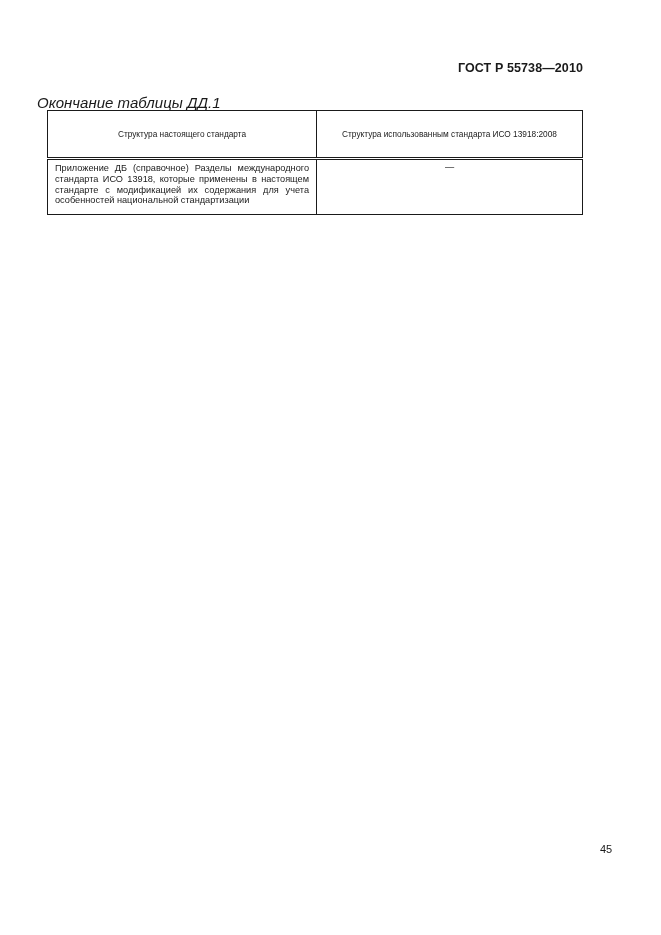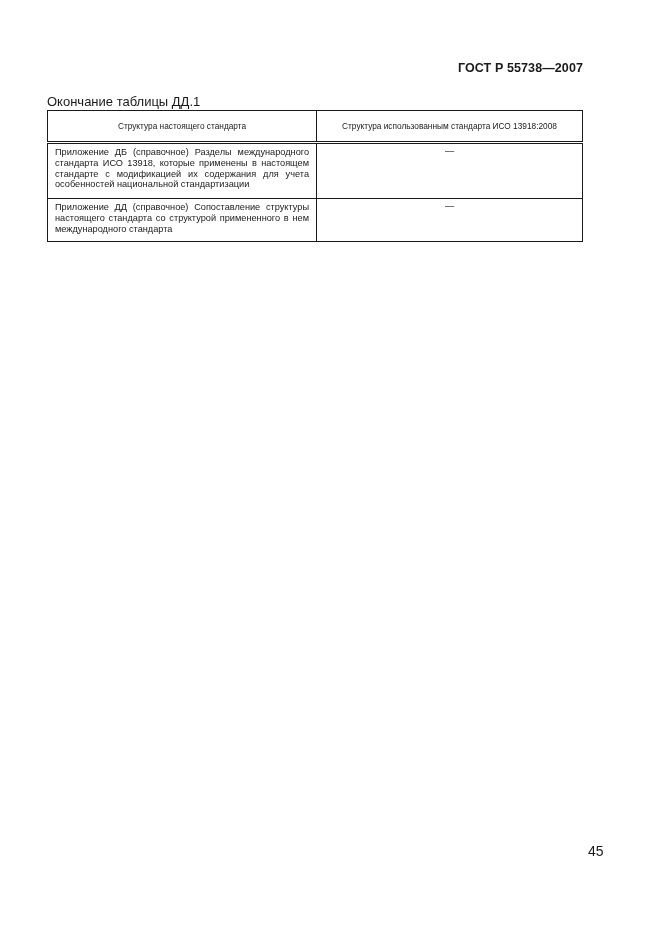--- a/index.html
+++ b/index.html
@@ -1,50 +1,46 @@
 <!DOCTYPE html>
 <html><head>
   <meta charset="utf-8">
   <style>
     html, body { margin: 0; padding: 0; background: #ffffff; }
     body { width: 661px; height: 935px; position: relative; overflow: hidden;
            font-family: "Liberation Sans", sans-serif; color: #1a1a1a; }
     .doc-code { position: absolute; top: 61px; right: 78px; font-weight: bold;
                 font-size: 12.5px; letter-spacing: 0.1px; }
-    .caption { position: absolute; top: 94px; left: 47px; font-size: 13px; }
+    .caption { position: absolute; top: 94px; left: 37px; font-style: italic; font-size: 15px; }
     table.main { position: absolute; top: 110px; left: 47px; width: 536px;
                  border-collapse: collapse; font-size: 9.2px; line-height: 10.8px; }
     table.main td, table.main th { border: 1.3px solid #1a1a1a; vertical-align: top; }
     table.main th { font-weight: normal; font-size: 8.3px; height: 22px; vertical-align: middle;
-                    text-align: center; border-bottom: 3.5px double #1a1a1a; padding: 4px 4px; }
+                    text-align: center; border-bottom: 3.5px double #1a1a1a; padding: 12px 4px; }
     table.main th.c1 { width: 260px; }
     td.left { padding: 3px 7px 4px 7px; text-align: justify; hyphens: manual; margin-top: 40px; }
     td.right { text-align: center; padding-top: 2px; }
     .dash { display: inline-block; }
-    .page-num { position: absolute; top: 843px; left: 588px; font-size: 14px; }
+    .page-num { position: absolute; top: 843px; left: 600px; font-size: 11px; }
   </style>
 </head>
 <body>
 
-<div class="doc-code">ГОСТ Р 55738—2007</div>
+<div class="doc-code">ГОСТ Р 55738—2010</div>
 
 <div class="caption">Окончание таблицы ДД.1</div>
 
 <table class="main">
   <thead>
     <tr>
       <th class="c1">Структура настоящего стандарта</th>
       <th>Структура использованным стандарта ИСО 13918:2008</th>
     </tr>
   </thead>
   <tbody>
     <tr style="height:56px">
       <td class="left">Приложение ДБ (справочное) Разделы международного стандарта ИСО 13918, которые применены в настоящем стандарте с модификацией их содержания для учета особенностей национальной стандартизации</td>
       <td class="right"><span class="dash">—</span></td>
     </tr>
-    <tr style="height:43px">
-      <td class="left">Приложение ДД (справочное) Сопоставление структуры настоящего стандарта со структурой примененного в нем международного стандарта</td>
-      <td class="right"><span class="dash">—</span></td>
-    </tr>
   </tbody>
 </table>
 
 <div class="page-num">45</div>
 
 </body></html>

